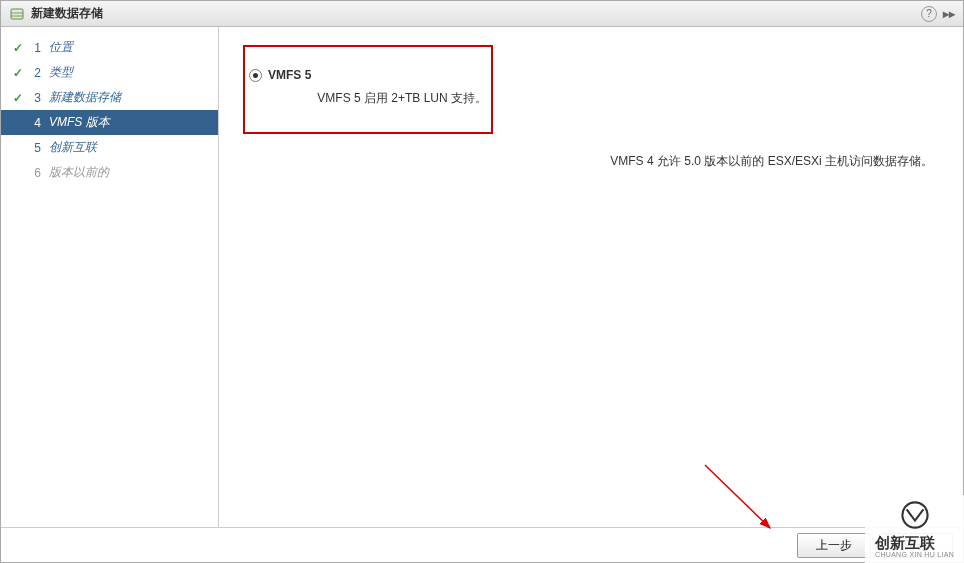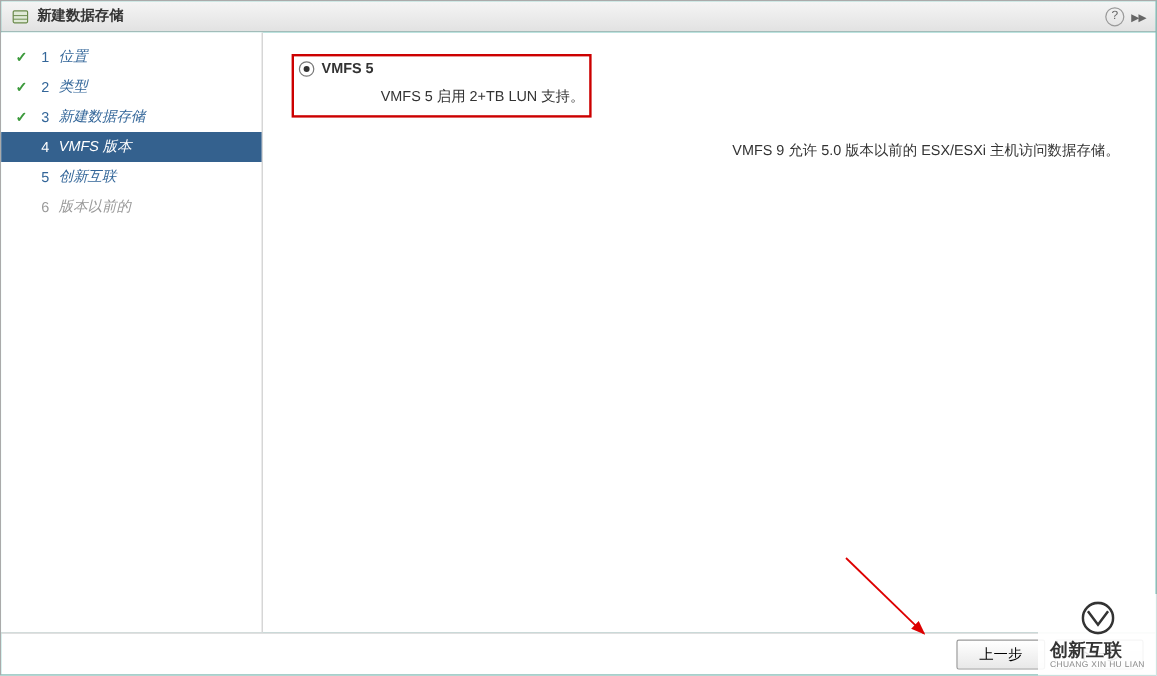--- a/index.html
+++ b/index.html
@@ -121,21 +121,21 @@
       flex: 1;
       padding: 18px 24px;
       position: relative;
     }
     .option-block {
       margin-bottom: 10px;
       padding: 4px 6px;
     }
     .option-block.highlighted {
       border: 2px solid #c00;
-      padding: 0 4px;
+      padding: 18px 4px;
       width: 250px;
     }
     .option-row {
       display: flex;
       align-items: center;
       height: 20px;
     }
     .radio {
       width: 13px;
       height: 13px;
@@ -274,21 +274,21 @@
 
     <div class="content">
       <div class="option-block highlighted">
         <div class="option-row">
           <span class="radio selected"></span>
           <span class="option-label">VMFS 5</span>
         </div>
         <div class="option-desc">VMFS 5 启用 2+TB LUN 支持。</div>
       </div>
       <div class="option-block">
-        <div class="option-desc">VMFS 9 允许 5.0 版本以前的 ESX/ESXi 主机访问数据存储。</div>
+        <div class="option-desc">VMFS 4 允许 5.0 版本以前的 ESX/ESXi 主机访问数据存储。</div>
       </div>
     </div>
   </div>
 
   <div class="footer">
     <button class="btn">上一步</button>
     <button class="btn">下一步</button>
   </div>
 </div>
 

